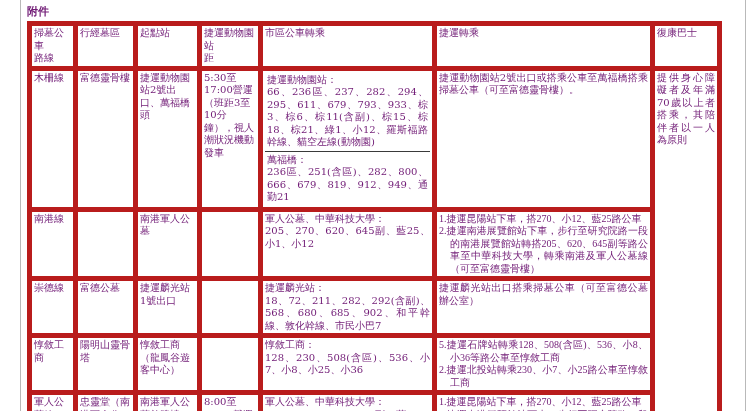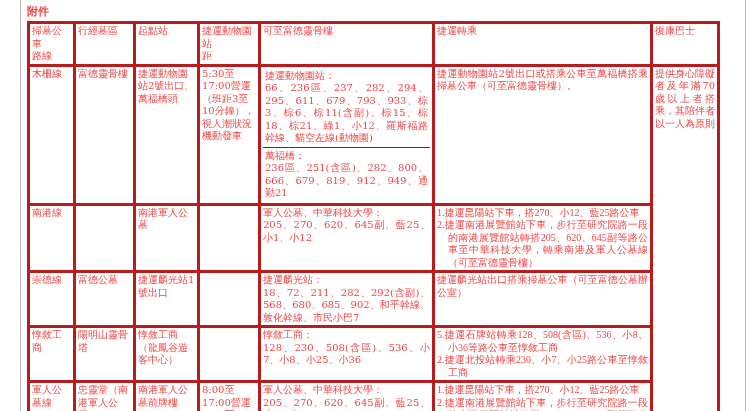--- a/index.html
+++ b/index.html
@@ -1,37 +1,37 @@
 <!DOCTYPE html>
 <html><head>
 <meta charset="utf-8">
 <style>
   html,body{margin:0;padding:0;background:#ffffff;}
   .page{
     position:relative;
     width:750px;height:411px;
     background:#ffffff;
     font-family:"DejaVu Serif","Liberation Serif",serif;
-    color:#ef4444;
+    color:#701a75;
     overflow:hidden;
   }
   .edge{position:absolute;top:0;bottom:0;width:1px;background:#b9b9b9;}
   .edge.left{left:20px;}
   .edge.right{left:745px;}
   .content{position:absolute;left:27px;top:5px;width:692px;}
   .attach{font-size:11px;font-weight:bold;line-height:14px;margin-bottom:2px;}
   table.grid{
     border-collapse:collapse;
     table-layout:fixed;
     width:690px;
     font-size:10px;
     line-height:1.25;
   }
   table.grid th,table.grid td{
-    border:3px solid #b91c1c;
+    border:5px solid #b91c1c;
     vertical-align:top;
     padding:1px 2px;
     font-weight:normal;
     text-align:left;
     overflow:hidden;
   }
   th.wrap2{white-space:pre-line;}
   td.nopad{padding:0;}
   .sub{padding:2px 2px;}
   .sub.top{border-bottom:1px solid #3a3a3a;}
@@ -61,21 +61,21 @@
       </colgroup>
 
       <tbody>
           <tr style="height:23px">
         <th class="wrap2">掃墓公車
 路線</th>
         <th>行經墓區</th>
         <th>起點站</th>
         <th class="wrap2">捷運動物園站
 距</th>
-        <th>可至富德靈骨樓</th>
+        <th>市區公車轉乘</th>
         <th>捷運轉乘</th>
         <th>復康巴士</th>
       </tr>
 
       <tr style="height:122px">
         <td>木柵線</td>
         <td>富德靈骨樓</td>
         <td>捷運動物園站2號出口、萬福橋頭</td>
         <td class="jtxt">5:30至17:00營運（班距3至10分鐘），視人潮狀況機動發車</td>
         <td class="nopad">

